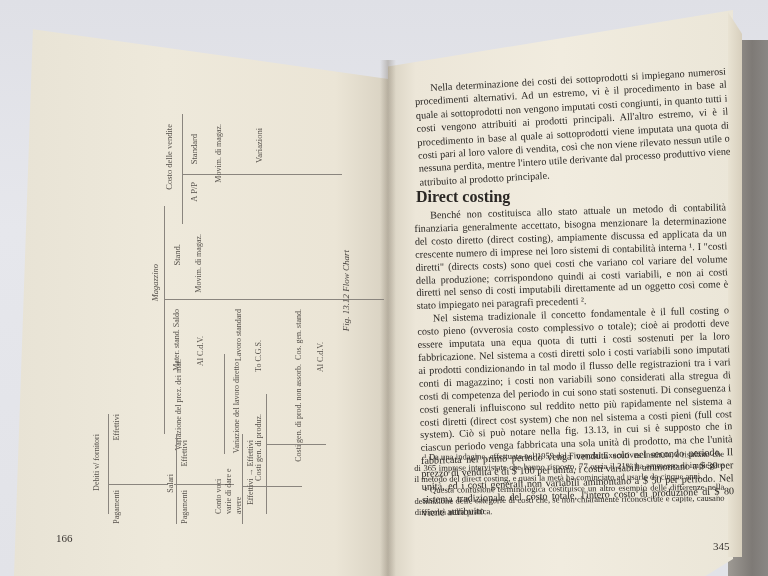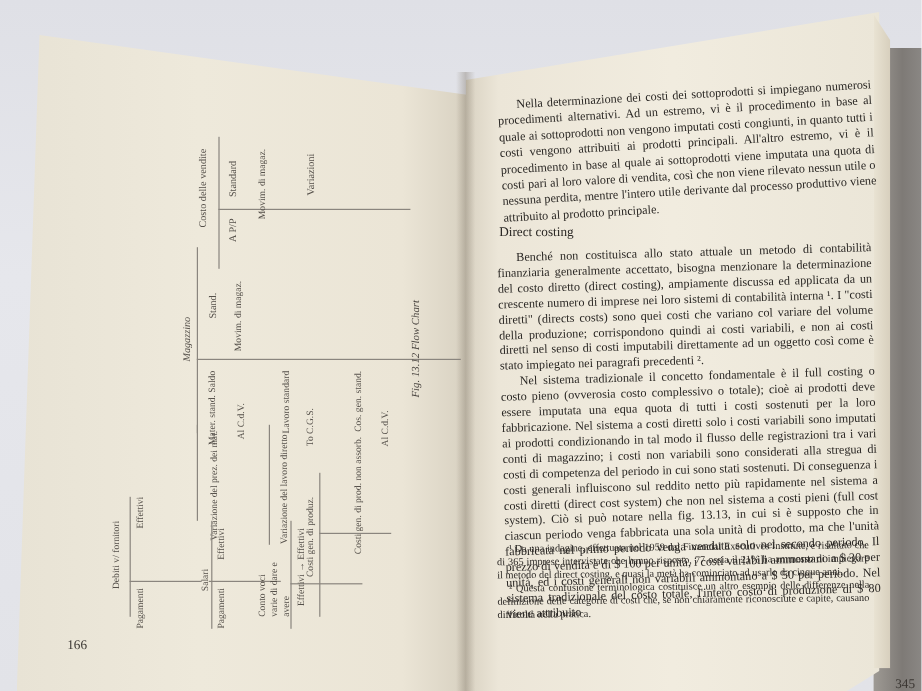--- a/index.html
+++ b/index.html
@@ -31,27 +31,27 @@
     position:absolute; left:380px; top:60px; width:16px; height:516px;
     background: linear-gradient(90deg,rgba(0,0,0,0) 0%,rgba(120,110,95,0.35) 50%,rgba(0,0,0,0) 100%);
   }
   .text-block {
     position:absolute; left:414px; width:312px; color:#2a2724;
     font-size:10.2px; line-height:13.4px; text-align:justify;
     transform-origin: left top;
   }
   .text-block p { margin:0; text-indent:16px; }
   .intro { top:82px; transform: rotate(-3.2deg); }
-  .heading { position:absolute; left:416px; top:188px; font-size:11px; font-weight:normal; color:#2a2724; }
+  .heading { position:absolute; left:416px; top:188px; font-size:16px; font-weight:bold; color:#2a2724; }
   .body1 { top:210px; transform: rotate(-1.6deg); line-height:12.9px; }
   .footnotes { top:452px; font-size:8.6px; line-height:11px; transform: rotate(-0.6deg); width:310px; }
   .footnotes p { text-indent:10px; }
   .page-num { position:absolute; font-size:11px; color:#3a3632; }
   .pn-left { left:56px; top:532px; }
-  .pn-right { left:713px; top:564px;margin-left:33px; }
+  .pn-right { left:713px; top:540px; }
   
   .chart {
     position:absolute; left:54px; top:114px; width:290px; height:400px; color:#55504a;
     font-size:8.5px;
   }
   .v { position:absolute; writing-mode: vertical-rl; transform: rotate(180deg); white-space:nowrap; line-height:10px; }
   .hl { position:absolute; background:#8a857e; height:1px; }
   .vl { position:absolute; background:#8a857e; width:1px; }
   .caption { position:absolute; left:341px; top:250px; font-style:italic; font-size:9px; color:#4a4540;
     writing-mode: vertical-rl; transform: rotate(180deg); }

